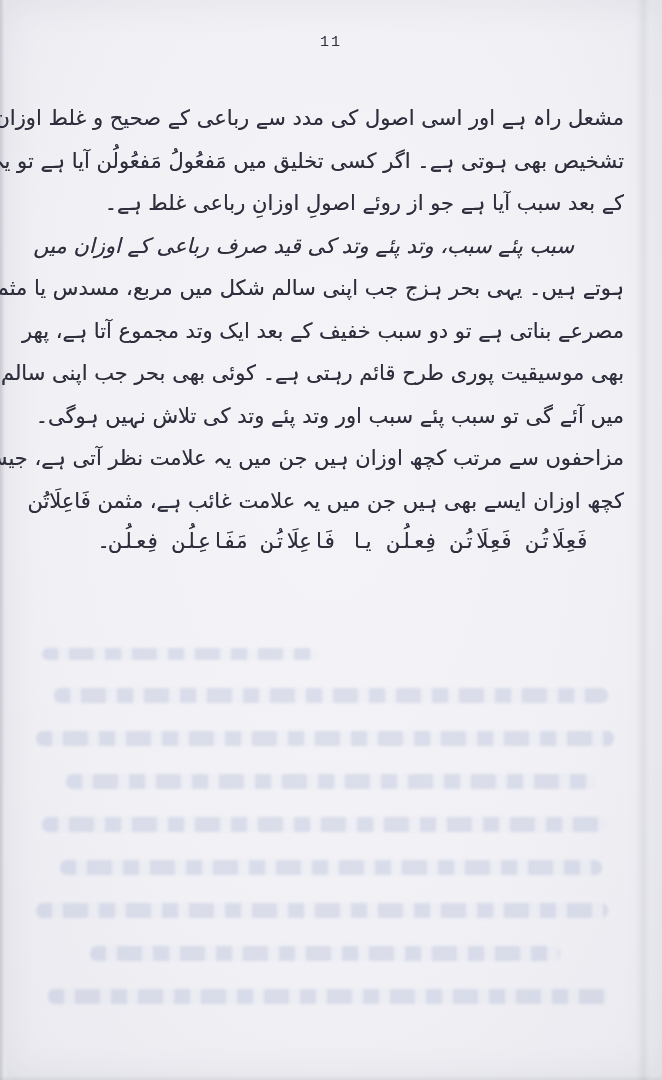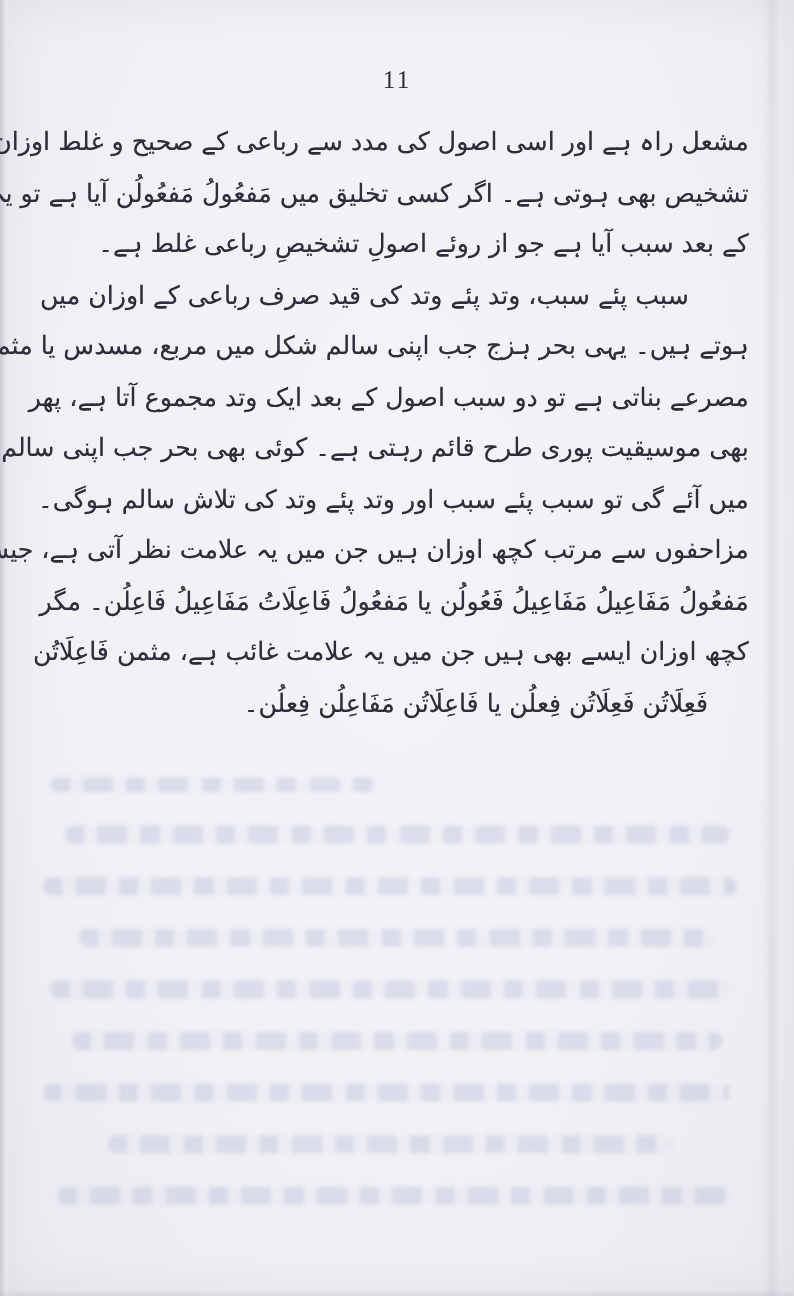--- a/index.html
+++ b/index.html
@@ -23,41 +23,40 @@
     background:linear-gradient(to right,rgba(120,120,140,0) 0%,rgba(120,120,140,0.10) 55%,rgba(120,120,140,0) 100%);
   }
   .edge-bottom{
     position:absolute;left:0;right:0;bottom:0;height:5px;
     background:linear-gradient(to top,rgba(120,120,140,0.12),rgba(120,120,140,0));
   }
 
   .page-number{
     position:absolute;top:34px;left:0;right:0;
     text-align:center;
-    font-family:Liberation Serif, serif;
-    font-size:21px;letter-spacing:2px;
+    font-family:Liberation Mono, monospace;
+    font-size:15px;letter-spacing:2px;
     color:#2f2f3c;
-    margin-top:20px;
   }
 
   .text-block{
     position:absolute;top:97px;left:38px;right:38px;
     direction:rtl;
   }
   .text-line{
     height:42.5px;line-height:42.5px;
     font-size:21px;
     color:#2d2d3c;
     text-align:right;
     white-space:nowrap;
     letter-spacing:0px;
     text-shadow:0 0 0.5px rgba(45,45,60,0.55);
   }
-  .text-line.indent{padding-right:50px;}
-  .text-line.slight-indent{padding-right:34px;}
+  .text-line.indent{padding-right:50px;font-style:italic;}
+  .text-line.slight-indent{padding-right:34px;font-family:Liberation Mono, monospace;}
 
   
   .ghost-block{position:absolute;left:30px;right:30px;top:648px;}
   .ghost-line{
     height:15px;
     margin-bottom:28px;
     border-radius:7px;
     filter:blur(1.6px);
     opacity:0.85;
     background:repeating-linear-gradient(90deg,
@@ -82,28 +81,27 @@
 <div class="scan">
   <div class="edge-left"></div>
   <div class="edge-crease-right"></div>
   <div class="edge-bottom"></div>
 
   <div class="page-number">11</div>
 
   <div class="text-block">
     <div class="text-line">مشعل راہ ہے اور اسی اصول کی مدد سے رباعی کے صحیح و غلط اوزان کی</div>
     <div class="text-line">تشخیص بھی ہوتی ہے۔ اگر کسی تخلیق میں مَفعُولُ مَفعُولُن آیا ہے تو یہ رباعی</div>
-    <div class="text-line">کے بعد سبب آیا ہے جو از روئے اصولِ تشخیصِ رباعی غلط ہے۔</div>
+    <div class="text-line">کے بعد سبب آیا ہے جو از روئے اصولِ اوزانِ رباعی غلط ہے۔</div>
     <div class="text-line indent">سبب پئے سبب، وتد پئے وتد کی قید صرف رباعی کے اوزان میں</div>
     <div class="text-line">ہوتے ہیں۔ یہی بحر ہزج جب اپنی سالم شکل میں مربع، مسدس یا مثمن</div>
-    <div class="text-line">مصرعے بناتی ہے تو دو سبب اصول کے بعد ایک وتد مجموع آتا ہے، پھر</div>
+    <div class="text-line">مصرعے بناتی ہے تو دو سبب خفیف کے بعد ایک وتد مجموع آتا ہے، پھر</div>
     <div class="text-line">بھی موسیقیت پوری طرح قائم رہتی ہے۔ کوئی بھی بحر جب اپنی سالم شکل</div>
-    <div class="text-line">میں آئے گی تو سبب پئے سبب اور وتد پئے وتد کی تلاش سالم ہوگی۔</div>
+    <div class="text-line">میں آئے گی تو سبب پئے سبب اور وتد پئے وتد کی تلاش نہیں ہوگی۔</div>
     <div class="text-line">مزاحفوں سے مرتب کچھ اوزان ہیں جن میں یہ علامت نظر آتی ہے، جیسے</div>
-    <div class="text-line">مَفعُولُ مَفَاعِیلُ مَفَاعِیلُ فَعُولُن یا مَفعُولُ فَاعِلَاتُ مَفَاعِیلُ فَاعِلُن۔ مگر</div>
     <div class="text-line">کچھ اوزان ایسے بھی ہیں جن میں یہ علامت غائب ہے، مثمن فَاعِلَاتُن</div>
     <div class="text-line slight-indent">فَعِلَاتُن فَعِلَاتُن فِعلُن یا فَاعِلَاتُن مَفَاعِلُن فِعلُن۔</div>
   </div>
 
   <div class="ghost-block">
     <div class="ghost-line"></div>
     <div class="ghost-line"></div>
     <div class="ghost-line"></div>
     <div class="ghost-line"></div>
     <div class="ghost-line"></div>

